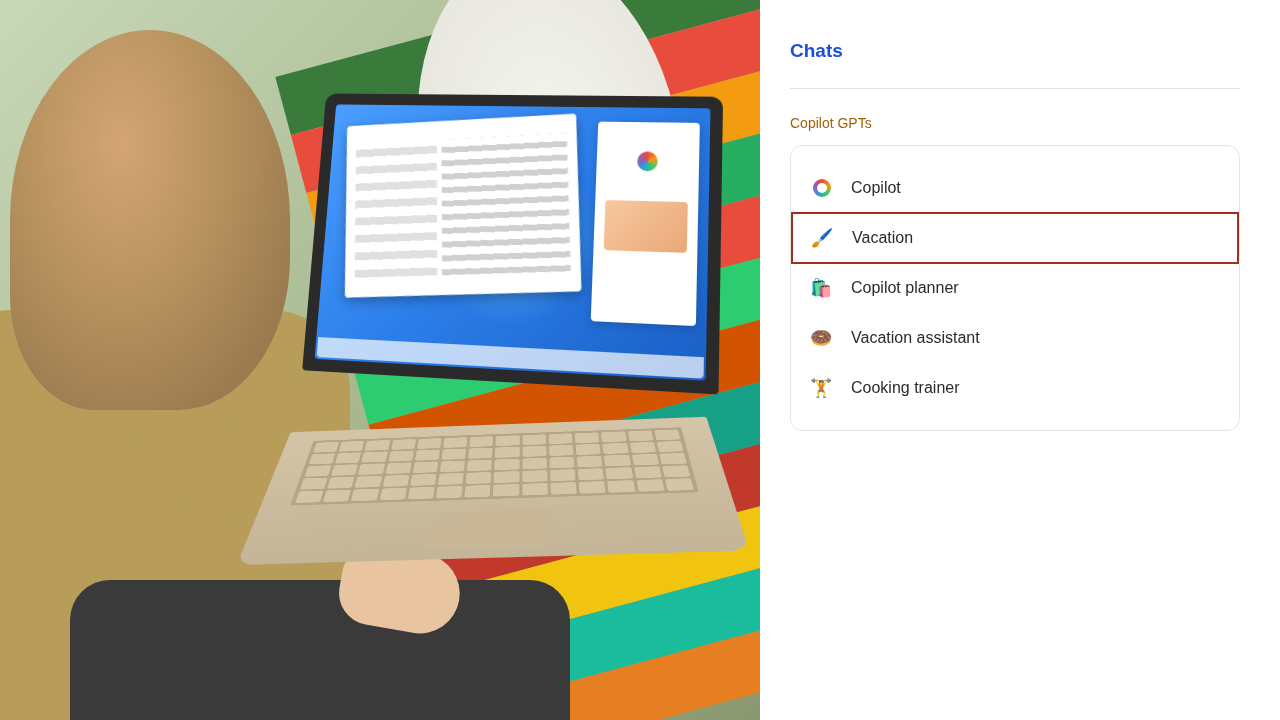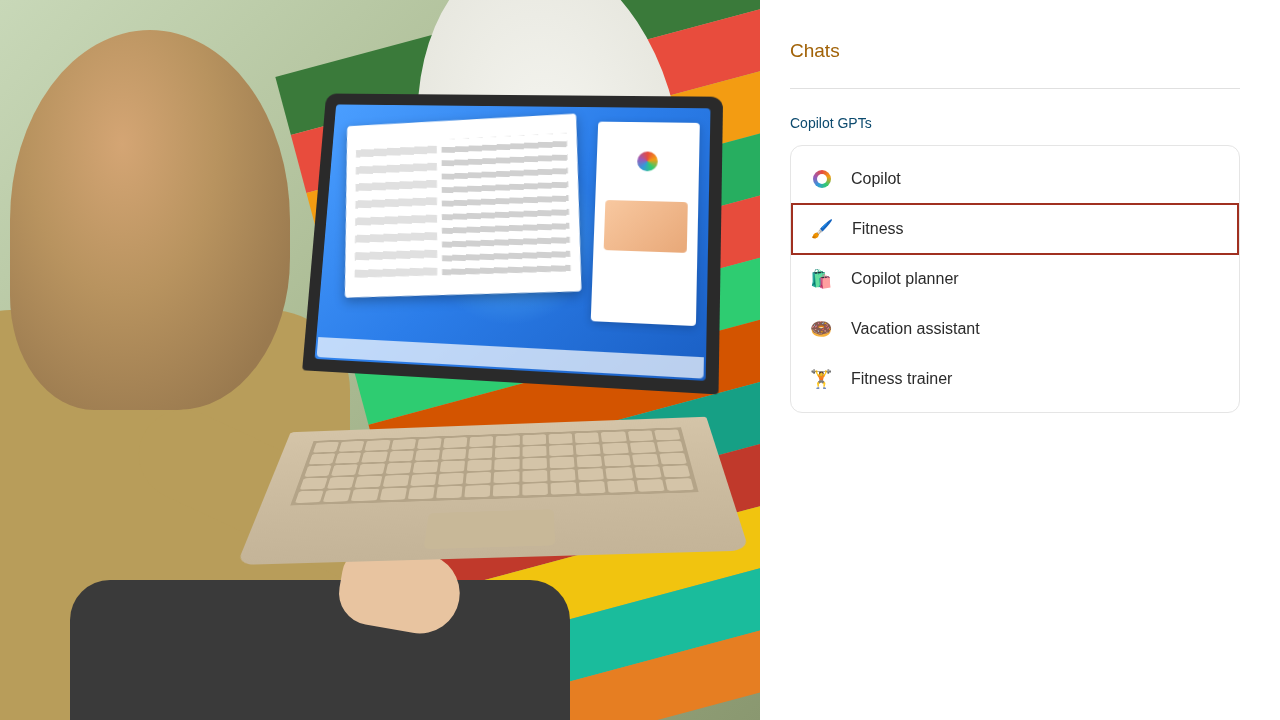--- a/index.html
+++ b/index.html
@@ -248,38 +248,38 @@
 
     
     .right-panel {
       width: 520px;
       height: 720px;
       background: #fff;
       padding: 40px 40px 40px 30px;
     }
     .chats-title {
       font-size: 19px;
-      font-weight: 400;
-      color: #a16207;
+      font-weight: 700;
+      color: #1d4ed8;
       margin-bottom: 26px;
     }
     .divider {
       border: none;
       border-top: 1px solid #e0e0e0;
       margin-bottom: 26px;
     }
     .section-label {
       font-size: 14px;
-      color: #0c4a6e;
+      color: #a16207;
       margin-bottom: 14px;
     }
     .gpt-list {
       border: 1px solid #e5e5e5;
       border-radius: 12px;
-      padding: 8px 0;
+      padding: 17px 0;
     }
     .gpt-item {
       display: flex;
       align-items: center;
       padding: 14px 20px;
       gap: 18px;
       cursor: pointer;
     }
     .gpt-item.highlighted {
       outline: 2.5px solid #a03020;
@@ -433,32 +433,32 @@
 
     <div class="gpt-item">
       <span class="gpt-icon">
           <span class="icon-copilot"></span>
         </span>
       <span class="gpt-label">Copilot</span>
     </div>
 
     <div class="gpt-item highlighted">
       <span class="gpt-icon icon-designer">🖌️</span>
-      <span class="gpt-label">Fitness</span>
+      <span class="gpt-label">Vacation</span>
     </div>
 
     <div class="gpt-item">
       <span class="gpt-icon icon-vacation">🛍️</span>
       <span class="gpt-label">Copilot planner</span>
     </div>
 
     <div class="gpt-item">
       <span class="gpt-icon icon-cooking">🍩</span>
       <span class="gpt-label">Vacation assistant</span>
     </div>
 
     <div class="gpt-item">
       <span class="gpt-icon icon-fitness">🏋️</span>
-      <span class="gpt-label">Fitness trainer</span>
+      <span class="gpt-label">Cooking trainer</span>
     </div>
 
   </div>
 </div>
 
 </body></html>

